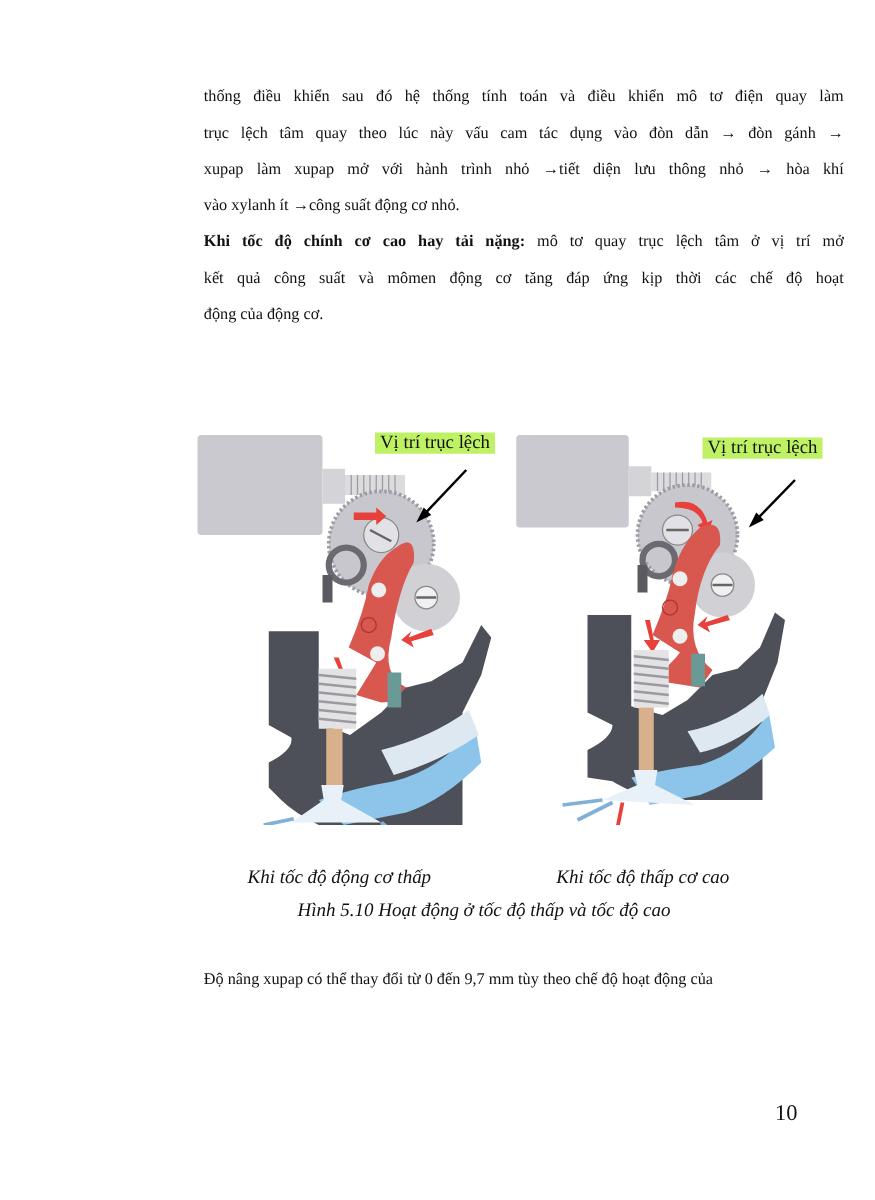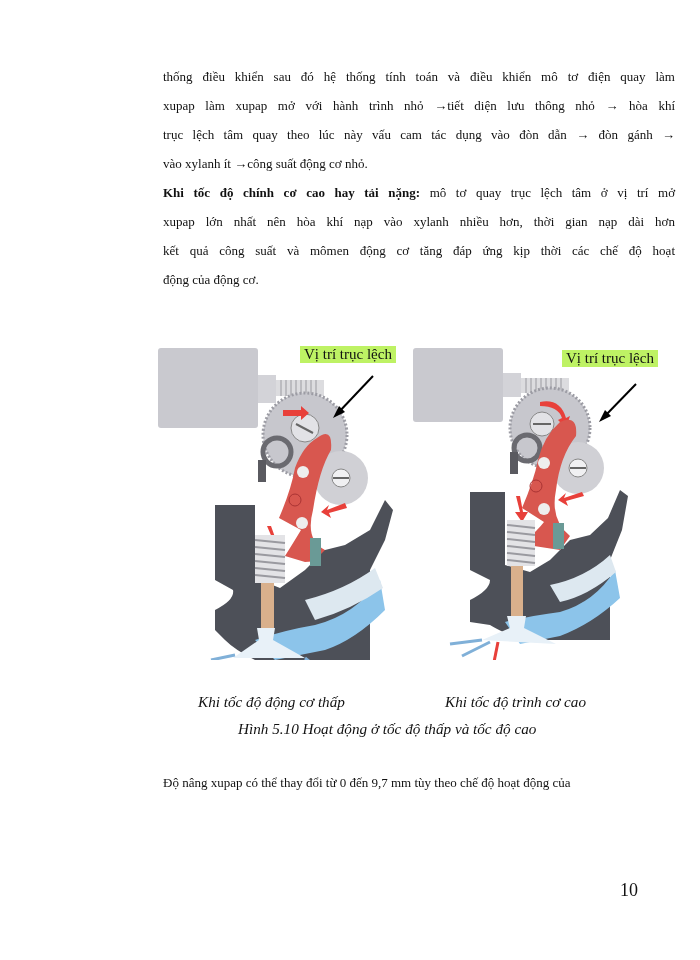--- a/index.html
+++ b/index.html
@@ -13,28 +13,27 @@
   .fig { position: absolute; }
   .caption { position: absolute; font-style: italic; font-size: 15.2px; white-space: nowrap; }
   .pagenum { position: absolute; left: 620px; top: 880px; font-size: 18px; }
   .label-box { position: absolute; background: #bef264; font-size: 15px; white-space: nowrap; padding: 0 4px; }
 </style>
 </head>
 <body>
 
 <div class="para" style="top:62px;">
   <span class="line">thống điều khiển sau đó hệ thống tính toán và điều khiển mô tơ điện quay làm</span>
+  <span class="line">trục lệch tâm quay theo lúc này vấu cam tác dụng vào đòn dẫn → đòn gánh →</span>
   <span class="line">xupap làm xupap mở với hành trình nhỏ →tiết diện lưu thông nhỏ → hòa khí</span>
-  <span class="line">trục lệch tâm quay theo lúc này vấu cam tác dụng vào đòn dẫn → đòn gánh →</span>
   <span class="line last">vào xylanh ít →công suất động cơ nhỏ.</span>
 </div>
 
 <div class="para" style="top:178px;">
   <span class="line"><b>Khi tốc độ chính cơ cao hay tải nặng:</b><span> mô tơ quay trục lệch tâm ở vị trí mở</span></span>
-  <span class="line">xupap lớn nhất nên hòa khí nạp vào xylanh nhiều hơn, thời gian nạp dài hơn</span>
   <span class="line">kết quả công suất và mômen động cơ tăng  đáp ứng kịp thời các chế độ hoạt</span>
   <span class="line last">động của động cơ.</span>
 </div>
 
 <div class="fig" style="left:155px; top:340px; width:250px; height:320px;">
   <svg width="250" height="320" viewBox="0 0 250 320">
 
     <rect x="3" y="8" width="100" height="80" rx="3" fill="#c9c9cf"></rect>
     <rect x="103" y="35" width="18" height="28" fill="#d3d3d8"></rect>
     <rect x="121" y="40" width="48" height="16" fill="#dcdcdf"></rect>
@@ -149,20 +148,20 @@
     <path d="M88 302 L84 322" stroke="#e8403a" stroke-width="3"></path>
   </svg>
   <div class="label-box" style="left:152px; top:10px;">Vị trí trục lệch</div>
   <svg width="265" height="320" style="position:absolute;left:0;top:0;">
     <line x1="226" y1="44" x2="193" y2="78" stroke="#000" stroke-width="2"></line>
     <path d="M189 82 L195 70 L201 76 Z" fill="#000"></path>
   </svg>
 </div>
 
 <div class="caption" style="left:198px; top:693px;">Khi tốc độ động cơ thấp</div>
-<div class="caption" style="left:445px; top:693px;">Khi tốc độ trình cơ cao</div>
+<div class="caption" style="left:445px; top:693px;">Khi tốc độ thấp cơ cao</div>
 <div class="caption" style="left:238px; top:720px;">Hình 5.10 Hoạt động ở tốc độ thấp và tốc độ cao</div>
 
 <div class="para" style="top:768px; width:485px;">
   <span class="line last">Độ nâng xupap có thể thay đổi từ 0 đến 9,7 mm tùy theo chế độ hoạt động của</span>
 </div>
 
 <div class="pagenum">10</div>
 
 </body></html>

